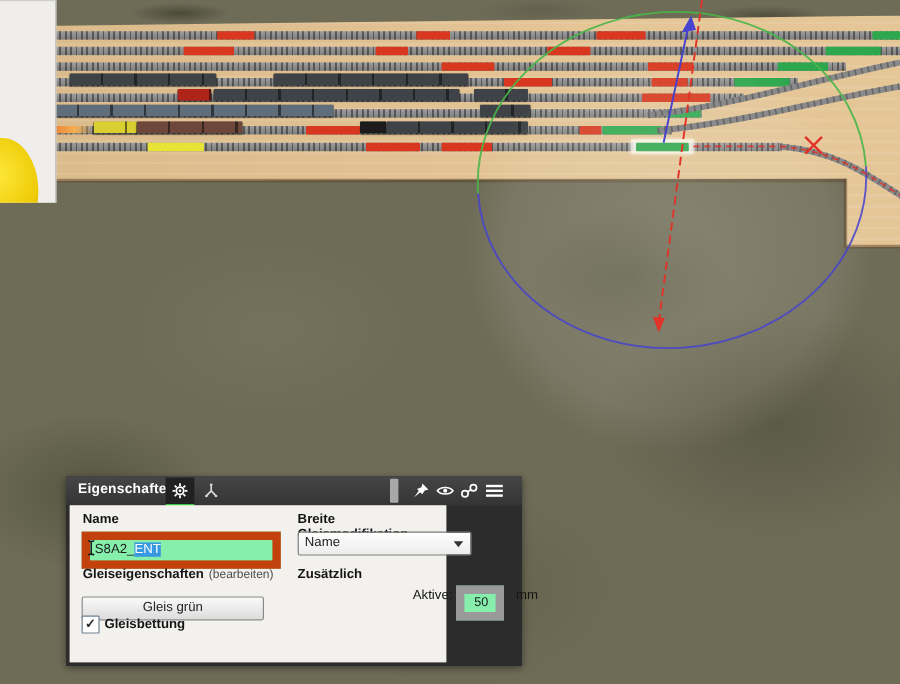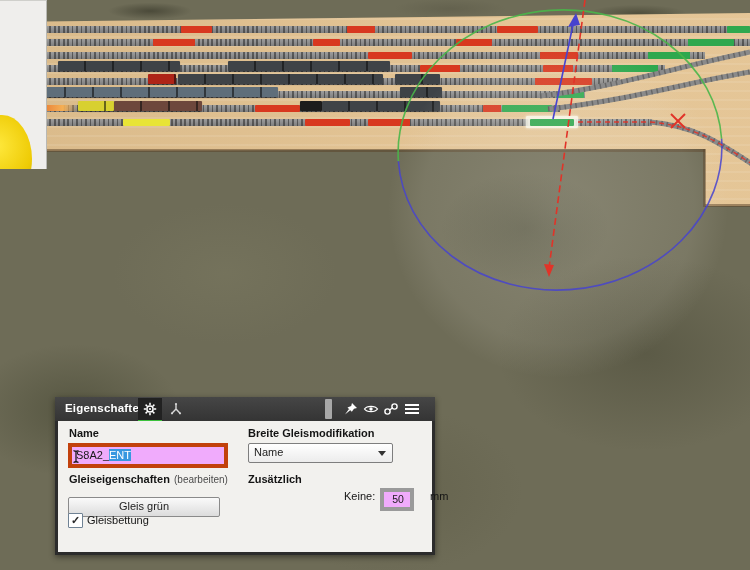--- a/index.html
+++ b/index.html
@@ -49,23 +49,23 @@
   
   #panel{left:55px;top:397px;width:380px;height:158px;background:#2c2c2c;
     box-shadow:0 2px 6px rgba(0,0,0,.45);font-size:11px;color:#1a1a1a}
   #titlebar{position:absolute;left:0;top:0;width:100%;height:24px;
     background:linear-gradient(#464646,#343434);color:#fff}
   #panel-title{position:absolute;left:10px;top:5px;font-weight:bold;font-size:11.5px;letter-spacing:.2px}
   .tab{position:absolute;top:1px;width:24px;height:22px;display:flex;align-items:center;justify-content:center}
   .tab.active{background:#212121;border-bottom:3px solid #3cc23c}
   #drag-handle{position:absolute;left:270px;top:2px;width:7px;height:20px;background:#a8a8a8;border-radius:1px}
   .tbicon{position:absolute;top:5px;width:16px;height:14px}
-  #content{position:absolute;left:3px;top:24px;width:374px;height:131px;background:#f2f1ee}
+  #content{position:absolute;left:3px;top:24px;width:314px;height:131px;background:#f2f1ee}
   .lbl{position:absolute;font-weight:bold;color:#141414}
-  .field{position:absolute;background:#f0abfc;border:4px solid #c2410c;height:17px;line-height:17px;padding-left:4px}
+  .field{position:absolute;background:#86efac;border:7px solid #c2410c;height:17px;line-height:17px;padding-left:4px}
   .sel-text{background:#3898e0;color:#fff}
   .btn{position:absolute;height:18px;line-height:17px;text-align:center;
     background:linear-gradient(#fafafa,#dcdcdc);border:1px solid #8a8a8a;border-radius:2px;color:#222}
   .ddown{position:absolute;height:18px;line-height:17px;background:linear-gradient(#fff,#ececec);
     border:1px solid #7e7e7e;border-radius:2px;padding-left:5px;color:#222}
   .dd-arrow{position:absolute;right:6px;top:7px;width:0;height:0;
     border-left:4px solid transparent;border-right:4px solid transparent;border-top:5px solid #333}
   #bedding-box{position:absolute;width:13px;height:13px;background:#fff;border:1px solid #6f8294;
     border-radius:1px;font-size:11px;line-height:12px;text-align:center;color:#2a2a2a;font-weight:bold}
   .edit-link{position:absolute;font-size:10px;color:#4c4c4c}
@@ -230,26 +230,26 @@
     <div class="ddown" style="left:190px;top:22px;width:138px">
       <span>Name</span>
       <span class="dd-arrow"></span>
     </div>
 
     <span class="lbl" style="left:11px;top:52px">Gleiseigenschaften</span>
     <span class="edit-link" style="left:116px;top:53px">(bearbeiten)</span>
     <div class="btn" style="left:10px;top:76px;width:150px">Gleis grün</div>
 
     <span class="lbl" style="left:190px;top:52px">Zusätzlich</span>
-    <span class="lbl" style="left:286px;top:69px;font-weight:normal">Keine:</span>
+    <span class="lbl" style="left:286px;top:69px;font-weight:normal">Aktive:</span>
     <div class="field" style="left:322px;top:67px;width:24px;height:15px;line-height:15px;border-color:#9a9a9a;text-align:center;padding-left:2px;font-size:10.5px">50</div>
     <span id="unit-label" style="left:372px;top:69px">mm</span>
 
     <div id="bedding-box" style="left:10px;top:92px">✓</div>
-    <span class="lbl" style="left:29px;top:93px;font-weight:normal">Gleisbettung</span>
+    <span class="lbl" style="left:29px;top:93px;font-weight:bold">Gleisbettung</span>
   </div>
 </div>
 
 <svg class="abs" style="left:71px;top:449px" width="10" height="15" viewBox="0 0 10 15">
   <g stroke="#1a1a1a" stroke-width="1.3" fill="none">
     <line x1="5" y1="2" x2="5" y2="13"></line>
     <path d="M2.5 1.5 Q5 3 7.5 1.5M2.5 13.5 Q5 12 7.5 13.5"></path>
   </g>
 </svg>
 

